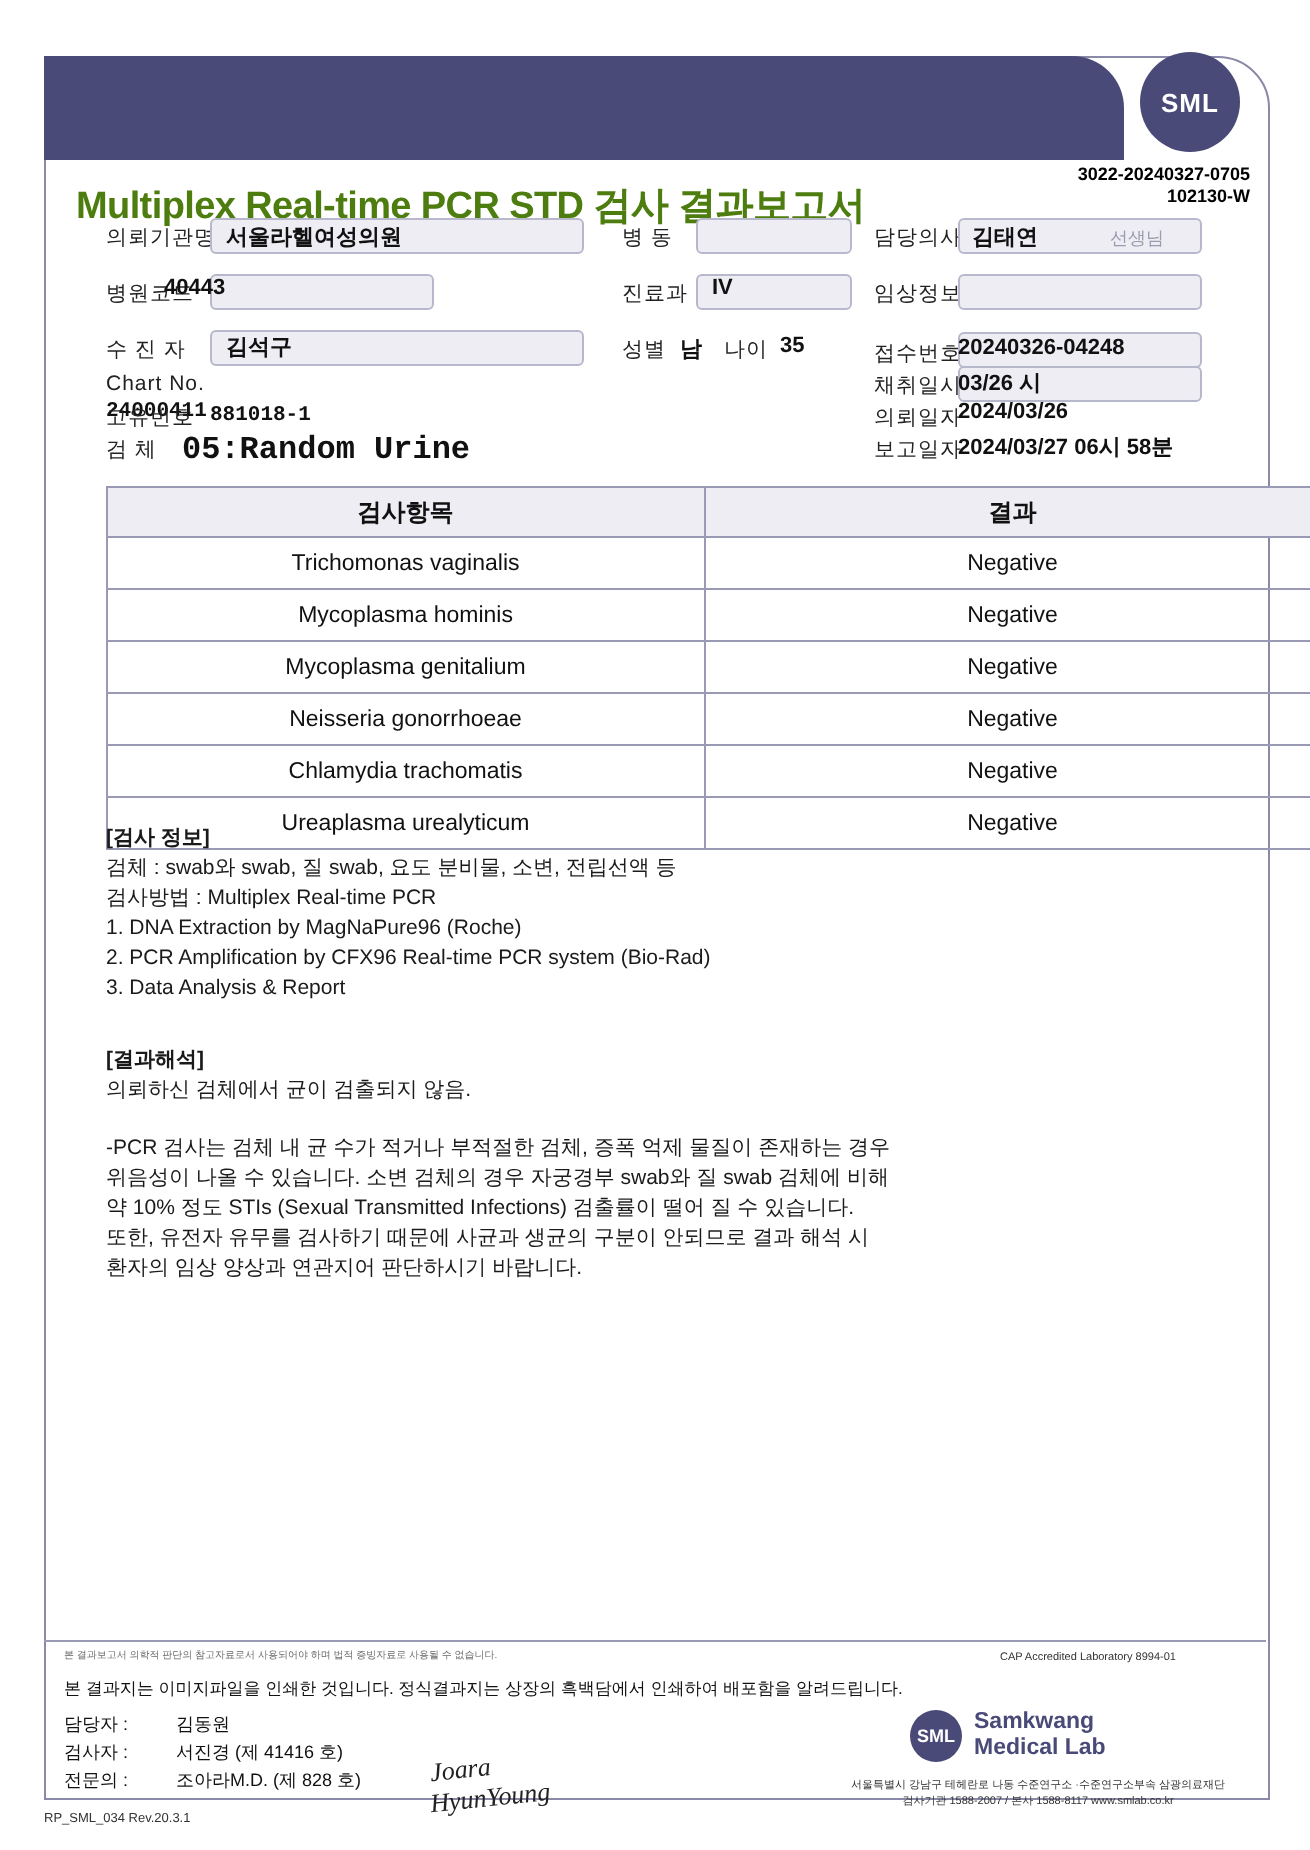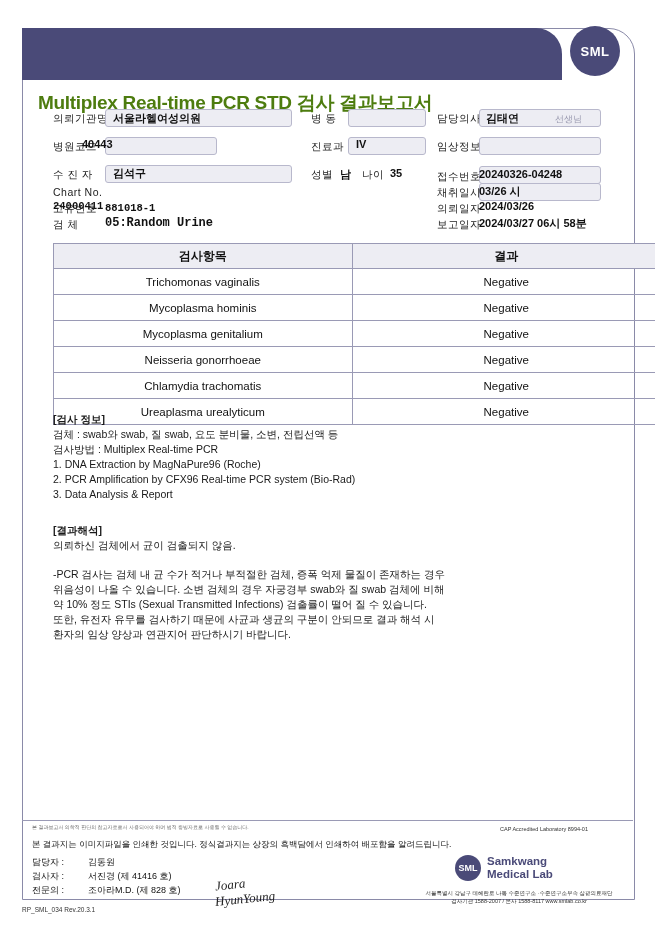--- a/index.html
+++ b/index.html
@@ -230,20 +230,24 @@
 
   <div class="frame"></div>
 
   <div class="header-band"></div>
   <div class="header-title">Multiplex Real-time PCR STD 검사 결과보고서</div>
 
   <div class="sml-logo-box">
     <span class="sml-text">SML</span>
   </div>
 
+  <div class="barcode-id">
+    <div>3022-20240327-0705</div>
+    <div>102130-W</div>
+  </div>
 
   <div class="field-label" style="left:53px; top:112px;">의뢰기관명</div>
   <div class="field-box" style="left:105px; top:109px; width:185px;"></div>
   <div class="field-value" style="left:113px; top:111px;">서울라헬여성의원</div>
 
   <div class="field-label" style="left:311px; top:112px;">병 동</div>
   <div class="field-box" style="left:348px; top:109px; width:76px;"></div>
   <div class="field-value" style="left:356px; top:111px;"></div>
 
   <div class="field-label" style="left:437px; top:112px;">담당의사</div>
@@ -283,21 +287,21 @@
   <div class="field-box" style="left:479px; top:183px; width:120px;"></div>
   <div class="field-value" style="left:479px; top:184px;">03/26 시</div>
 
   <div class="field-label" style="left:53px; top:202px;">고유번호</div>
   <div class="field-value mono" style="left:105px; top:202px;">881018-1</div>
 
   <div class="field-label" style="left:437px; top:202px;">의뢰일자</div>
   <div class="field-value" style="left:479px; top:200px;">2024/03/26</div>
 
   <div class="field-label" style="left:53px; top:218px;">검       체</div>
-  <div class="field-value mono" style="left:105px; top:216px; font-size:12px;text-align:center;">05:Random Urine</div>
+  <div class="field-value mono" style="left:91px; top:216px; font-size:16px;text-align:center;">05:Random Urine</div>
 
   <div class="field-label" style="left:437px; top:218px;">보고일자</div>
   <div class="field-value" style="left:479px; top:216px;">2024/03/27  06시 58분</div>
 
   <table class="res-table">
     <thead>
       <tr>
         <th>검사항목</th>
         <th>결과</th>
       </tr>

